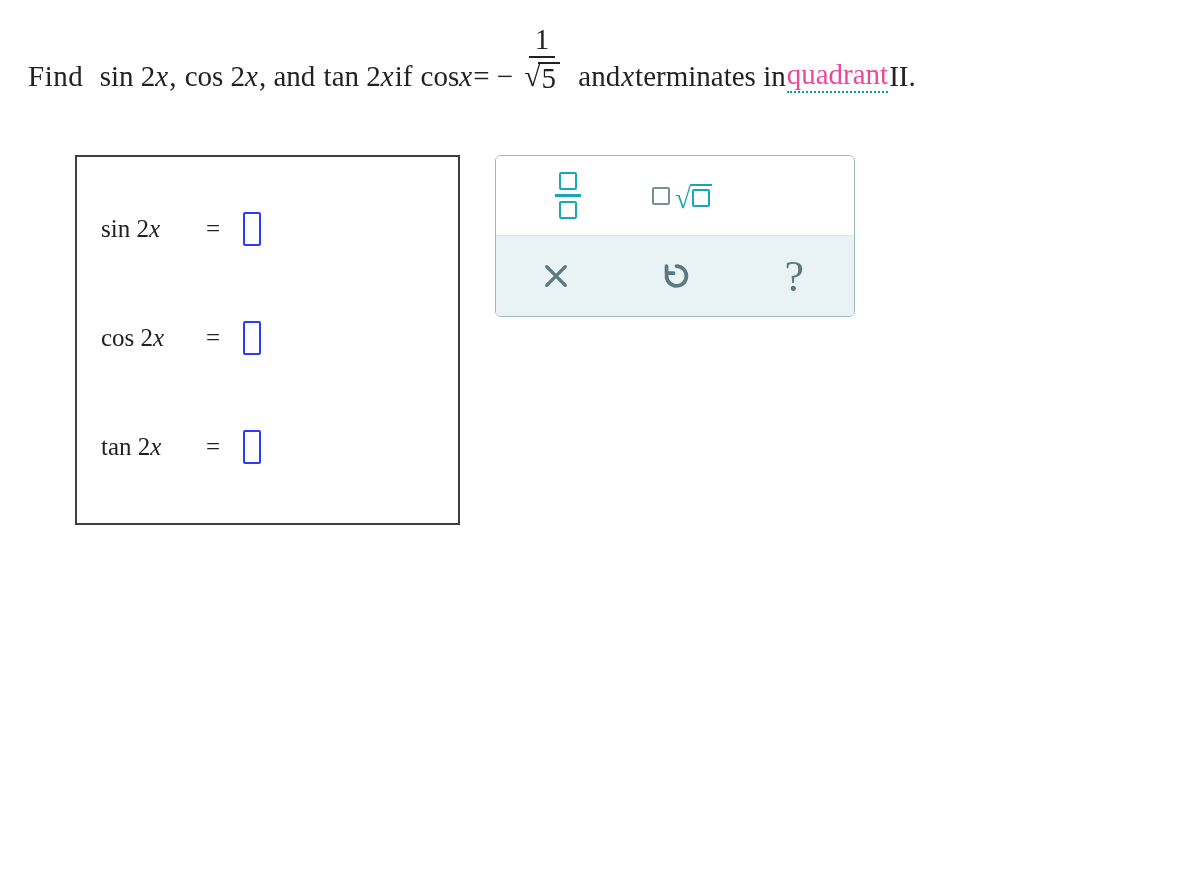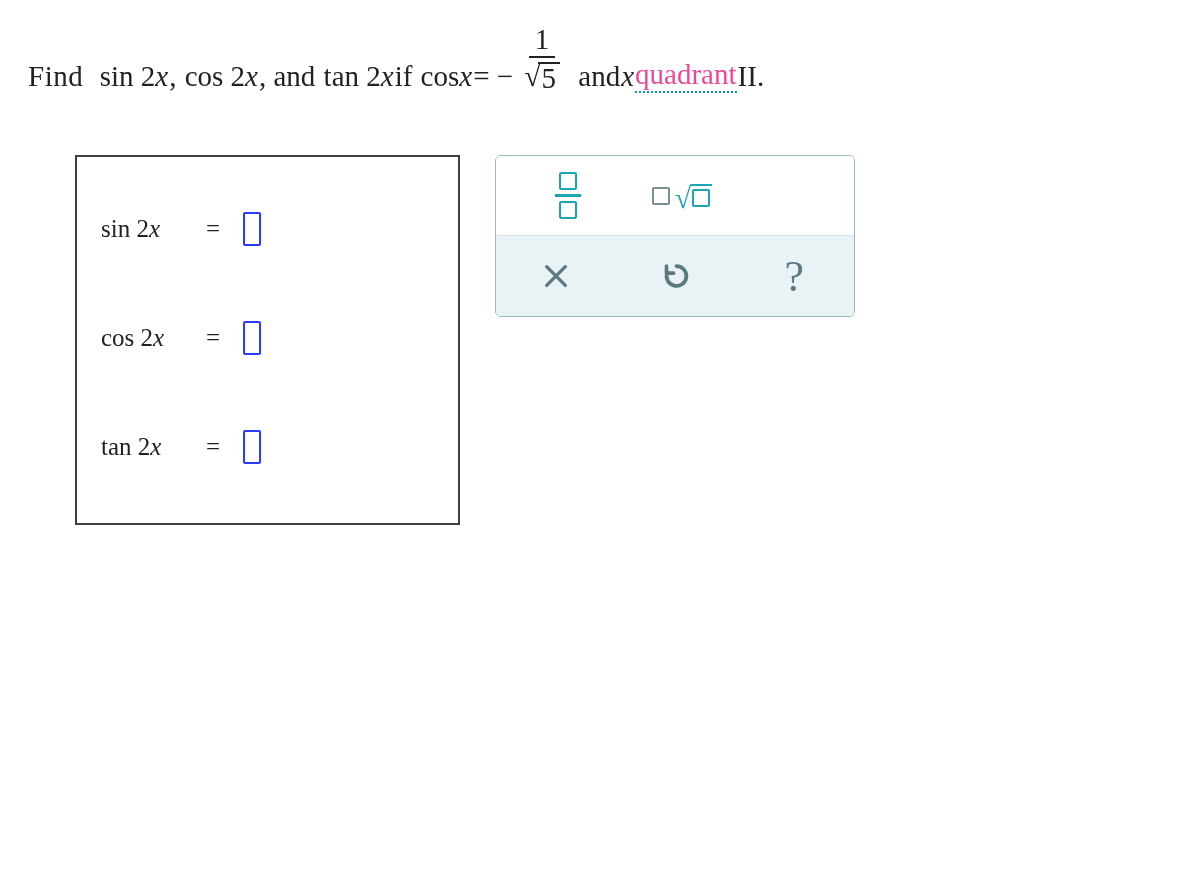--- a/index.html
+++ b/index.html
@@ -196,20 +196,21 @@
       <span class="num">1</span>
       <span class="den">
         <span class="sqrt">
           <span class="radical">√</span>
           <span class="radicand">5</span>
         </span>
       </span>
     </span>
     <span>&nbsp;and </span>
     <span class="italx">x</span>
+    <span> terminates in </span>
     <a class="link">quadrant</a>
     <span> II.</span>
   </div>
 
   <div class="answer-panel">
     <div class="answer-row">
       <span class="lbl"><span>sin 2</span><span class="italx">x</span></span>
       <span class="eq">=</span>
       <span class="slot"></span>
     </div>

